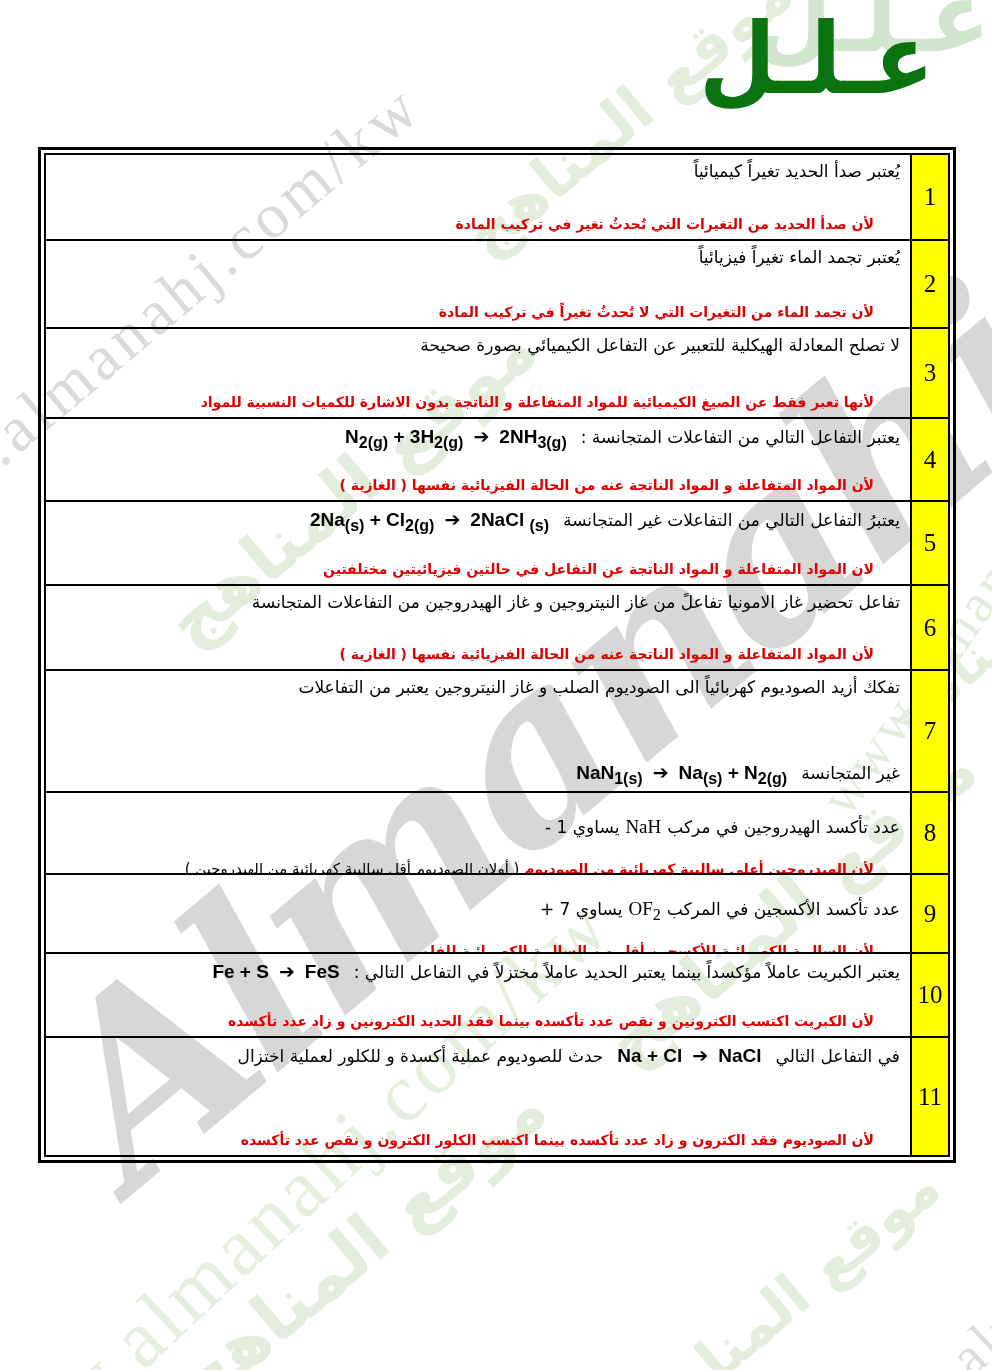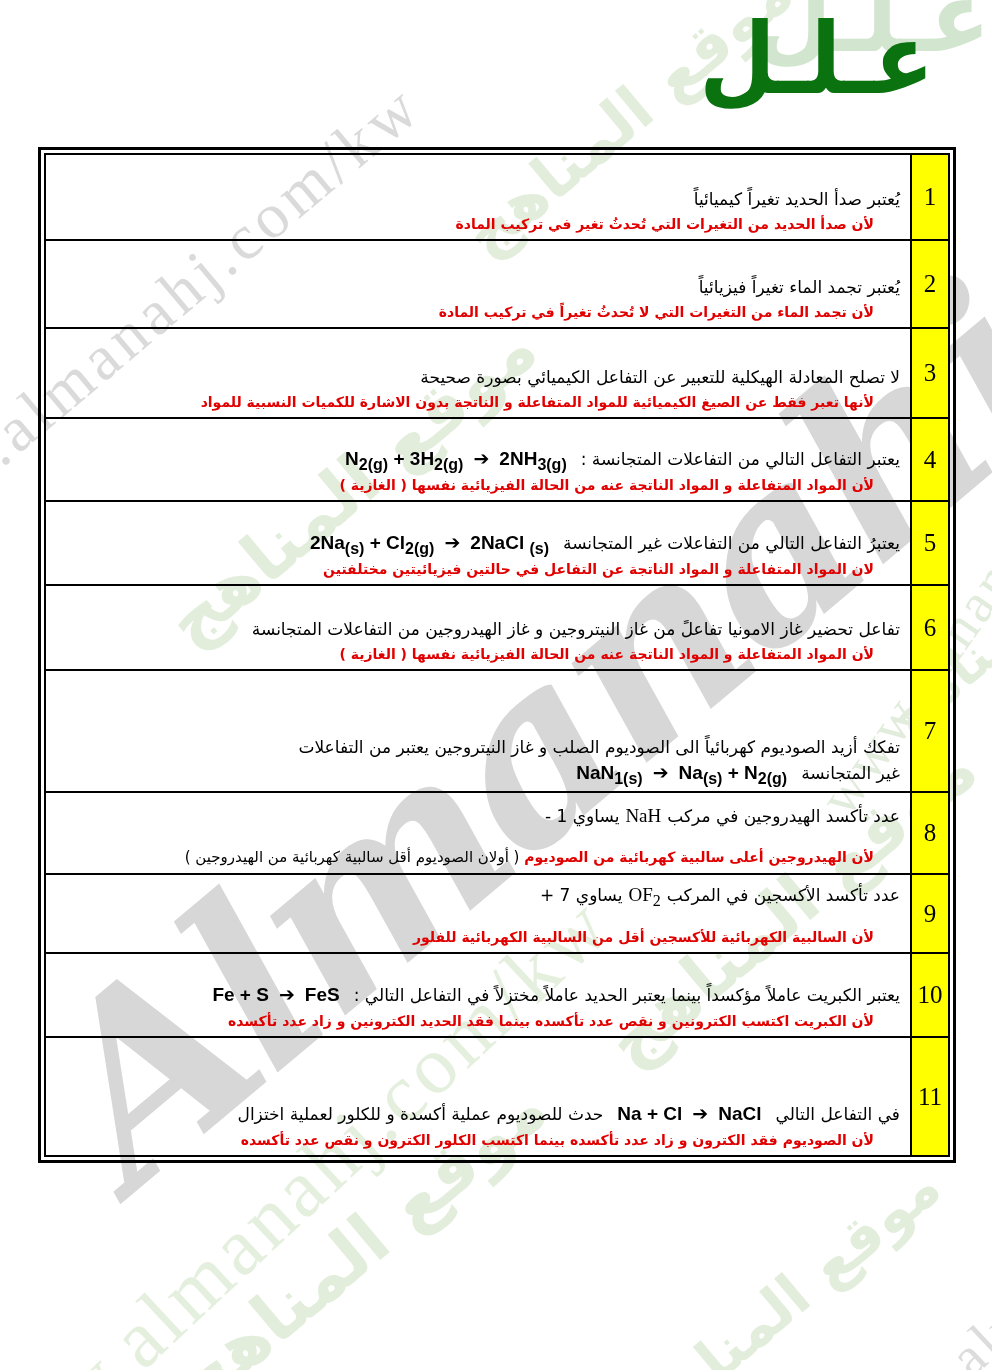--- a/index.html
+++ b/index.html
@@ -47,21 +47,21 @@
     display:flex;flex-direction:column;direction:rtl;
   }
   .row{display:flex;flex-direction:row;box-sizing:border-box;border-bottom:2px solid #000;}
   .row:last-child{border-bottom:none;flex:1;margin-left:8px;}
   .num{
     width:36px;flex:0 0 36px;background:#ffff00;border-left:2px solid #000;
     display:flex;align-items:center;justify-content:center;
     font-family:"Liberation Serif","DejaVu Serif",serif;font-size:25px;color:#000;
   }
   .content{
-    flex:1;display:flex;flex-direction:column;justify-content:flex-end;
+    flex:1;display:flex;flex-direction:column;justify-content:space-between;
     padding:4px 10px 4px 6px;box-sizing:border-box;overflow:hidden;
   }
   .line{white-space:nowrap;line-height:1.45;text-align:right;}
   .q-line{font-size:17px;color:#000;padding-left:4px;}
   .a-line{padding-right:26px;}
   .a-red{color:#e00000;font-weight:bold;font-size:14px;}
   .a-black{color:#000;font-weight:normal;font-size:15px;}
   .eq{
     direction:ltr;unicode-bidi:isolate;display:inline-block;
     font-family:"Liberation Sans","DejaVu Sans",sans-serif;

